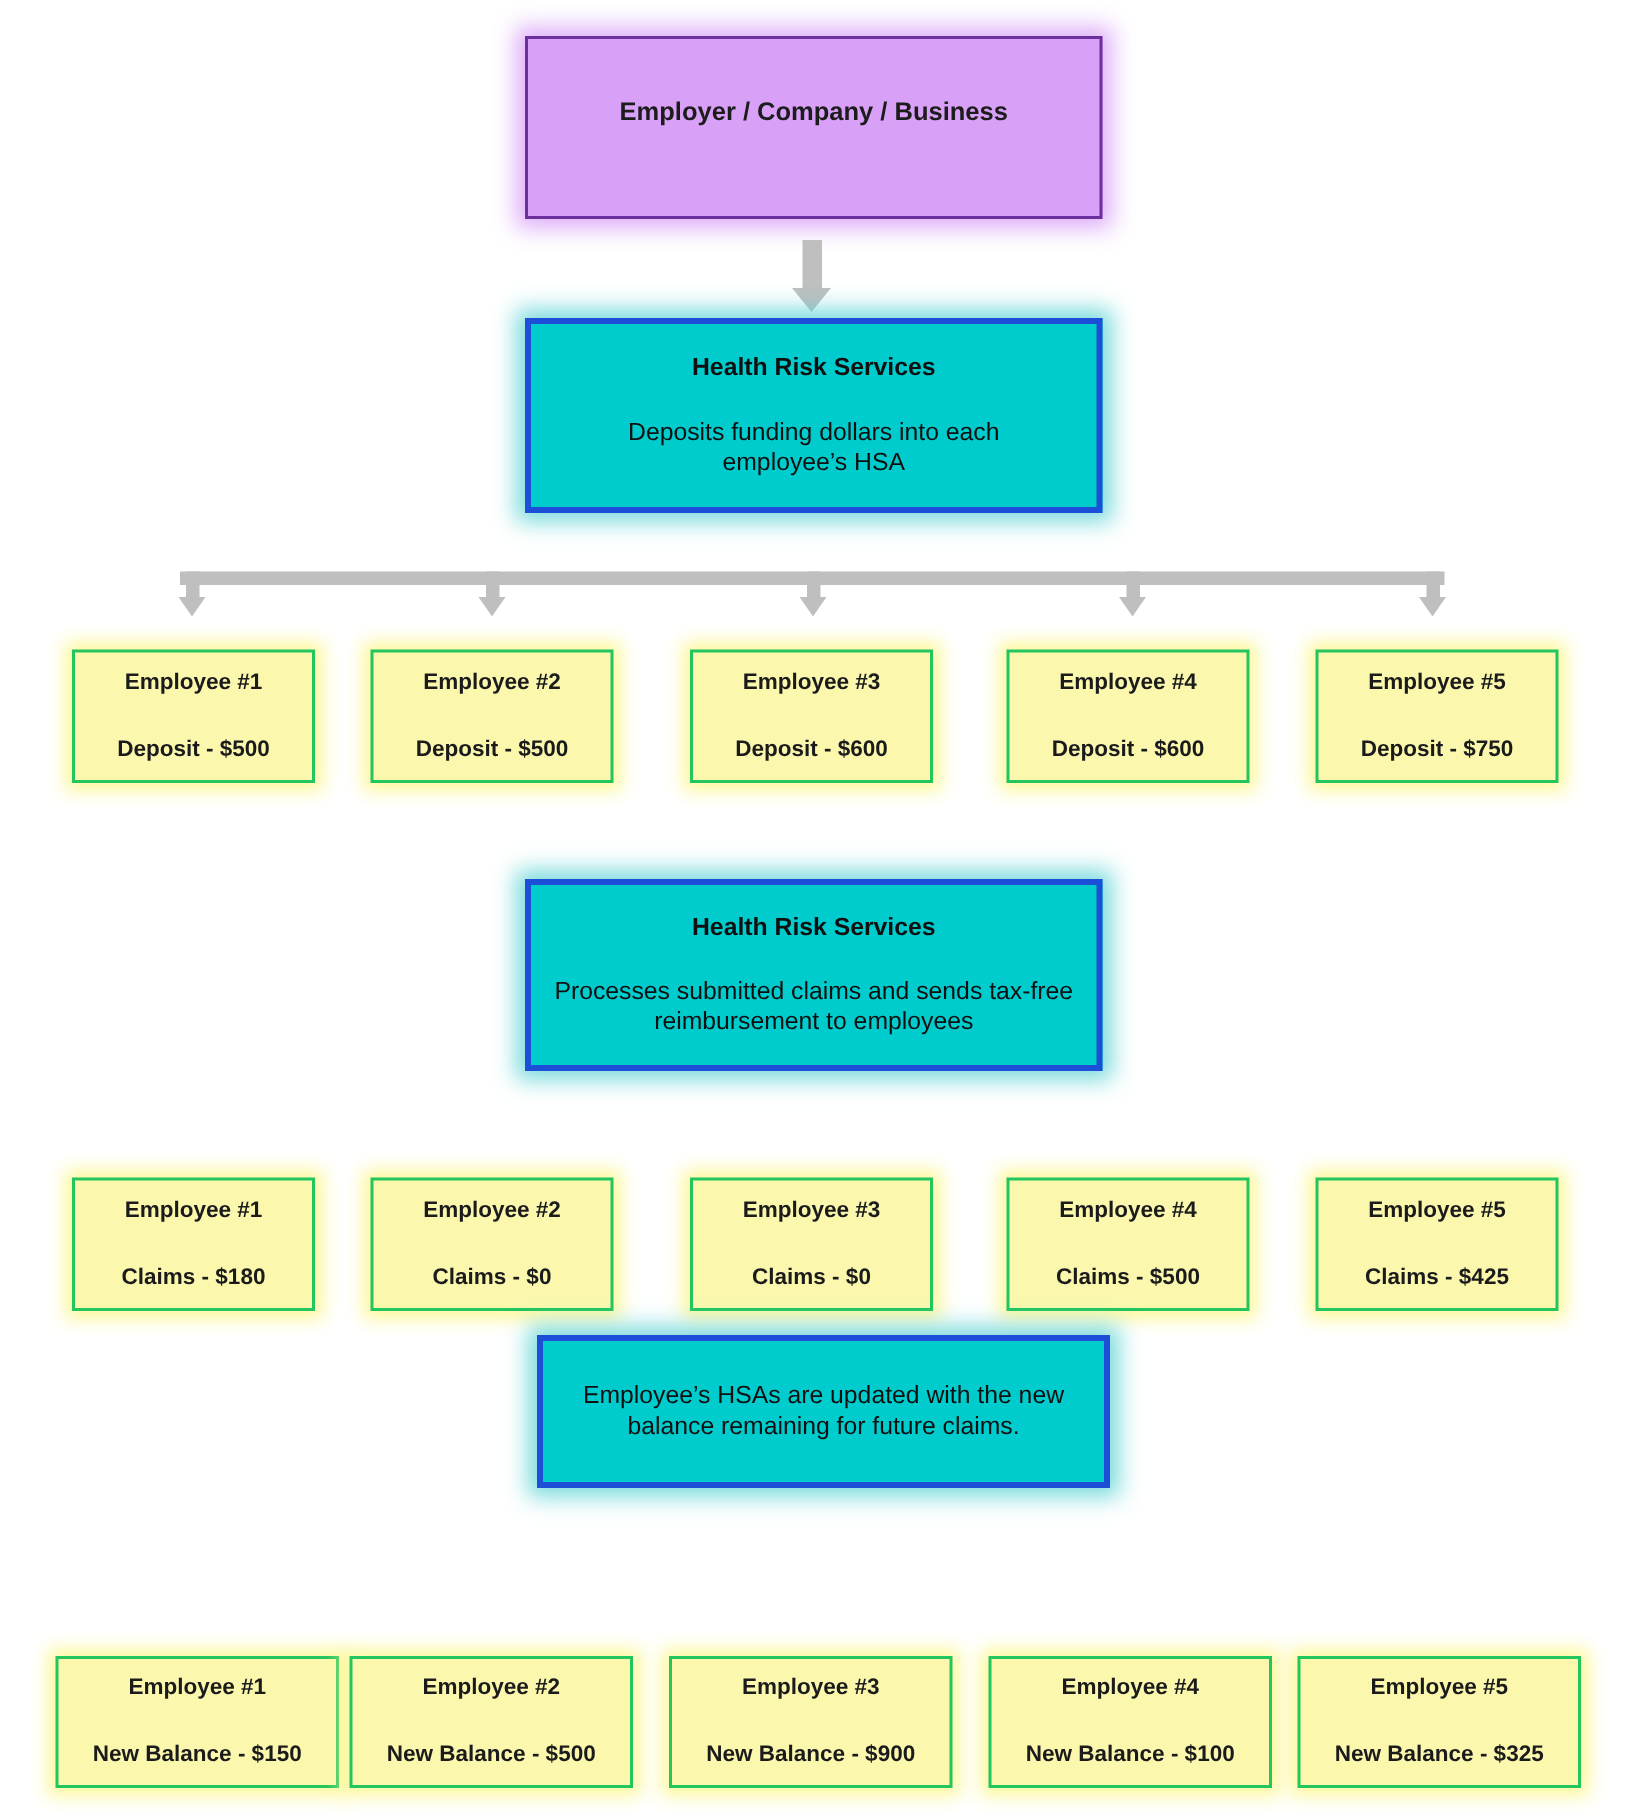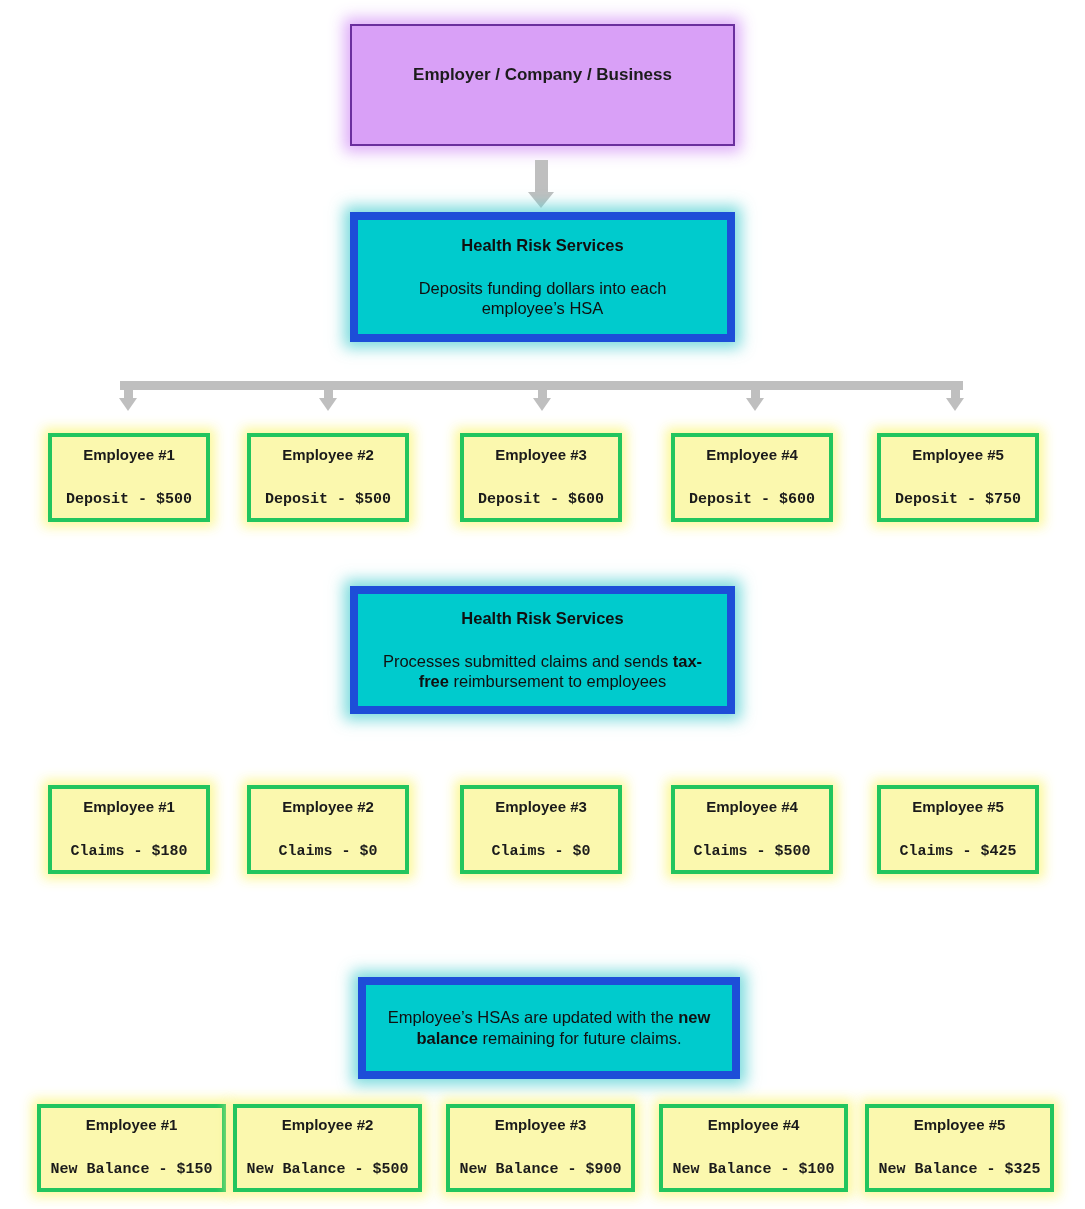--- a/index.html
+++ b/index.html
@@ -49,57 +49,56 @@
   }
   .node-purple .node-body {
     font-size: 16.5px;
     color: #1c1c1c;
     padding: 0 14px;
   }
 
   
   .node-teal {
     background: #00cbcd;
-    border: 8px solid #1d4ed8;
+    border: 4px solid #1d4ed8;
     box-shadow: 0 0 14px 6px rgba(90,210,212,0.8);
   }
   .node-teal .node-title {
     font-size: 16.5px;
     font-weight: bold;
     color: #101010;
     margin-bottom: 22px;
   }
   .node-teal .node-body {
     font-size: 16.5px;
     color: #101010;
     padding: 0 12px;
   }
   .node-teal.no-title .node-body {
     padding: 0 16px;
   }
-  .node-body b { font-weight: bold; }
+  .node-body b { font-weight: normal; }
 
   
   .node-yellow {
     background: #fbf8ae;
-    border: 4px solid #22c55e;
+    border: 2px solid #22c55e;
     box-shadow: 0 0 11px 5px rgba(252,248,150,0.95);
   }
   .node-yellow .emp-name {
     font-size: 15px;
     font-weight: bold;
     color: #1b1b1b;
     margin-bottom: 26px;
   }
   .node-yellow .emp-value {
     font-size: 15px;
     font-weight: bold;
     color: #1b1b1b;
     white-space: nowrap;
-    font-family: Liberation Mono, monospace;
   }
 
   
   .arrow-down {
     position: absolute;
   }
   .arrow-down .stem {
     position: absolute;
     left: 7px;
     top: 0;
@@ -218,21 +217,21 @@
   </div>
   <div class="node node-yellow" style="left:671px; top:785px; width:162px; height:89px;">
     <div class="emp-name">Employee #4</div>
     <div class="emp-value">Claims - $500</div>
   </div>
   <div class="node node-yellow" style="left:877px; top:785px; width:162px; height:89px;">
     <div class="emp-name">Employee #5</div>
     <div class="emp-value">Claims - $425</div>
   </div>
 
-  <div class="node node-teal no-title" style="left:358px; top:977px; width:382px; height:102px;align-items:center;">
+  <div class="node node-teal no-title" style="left:358px; top:890px; width:382px; height:102px;align-items:center;">
     <div class="node-body">
       <span>Employee’s HSAs are updated with the </span><b>new balance</b><span> remaining for future claims.</span>
     </div>
   </div>
 
   <div class="node node-yellow" style="left:37px; top:1104px; width:189px; height:88px;">
     <div class="emp-name">Employee #1</div>
     <div class="emp-value">New Balance - $150</div>
   </div>
   <div class="node node-yellow" style="left:233px; top:1104px; width:189px; height:88px;">

